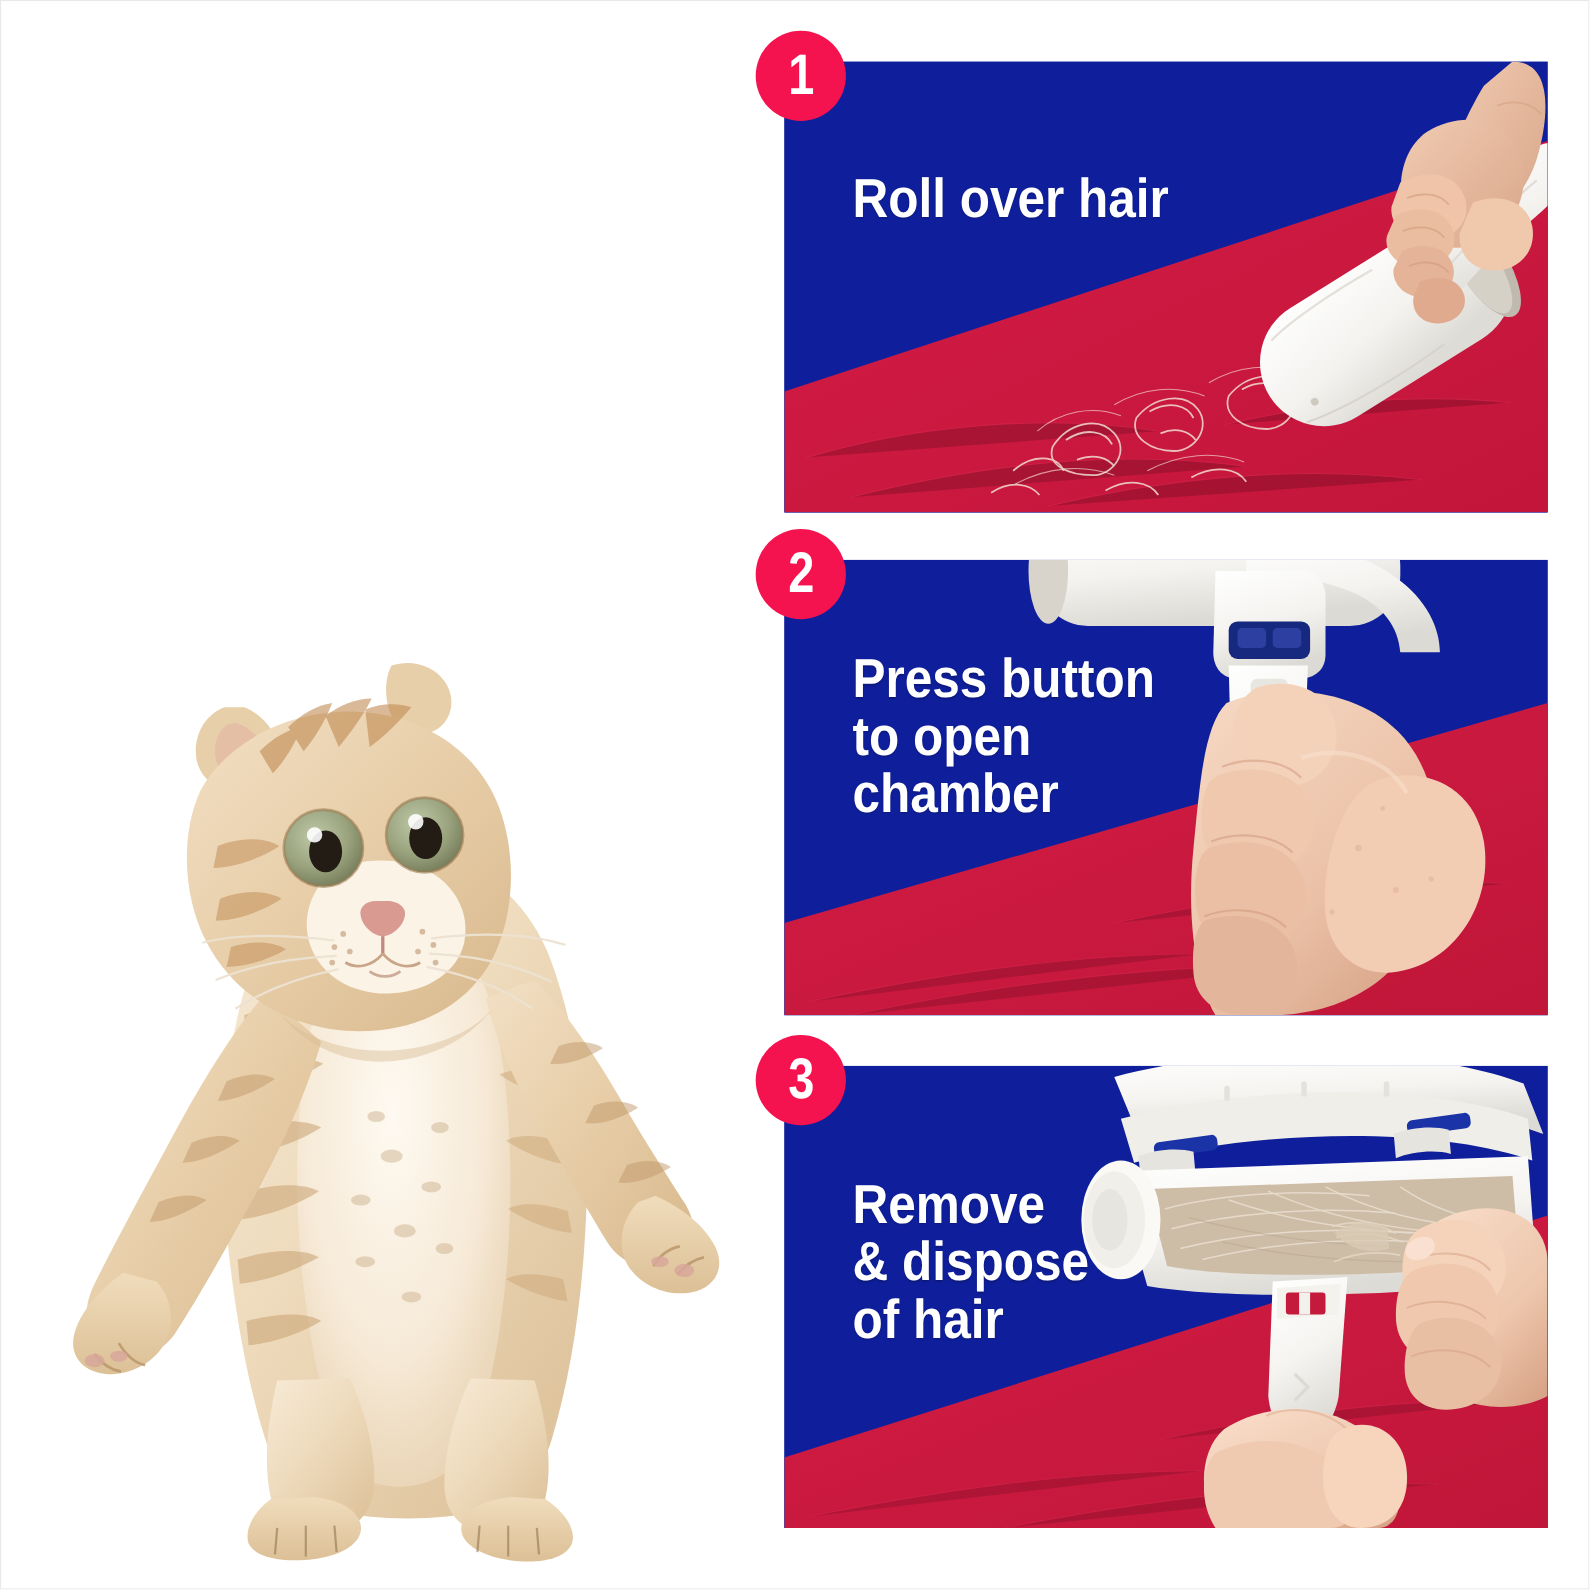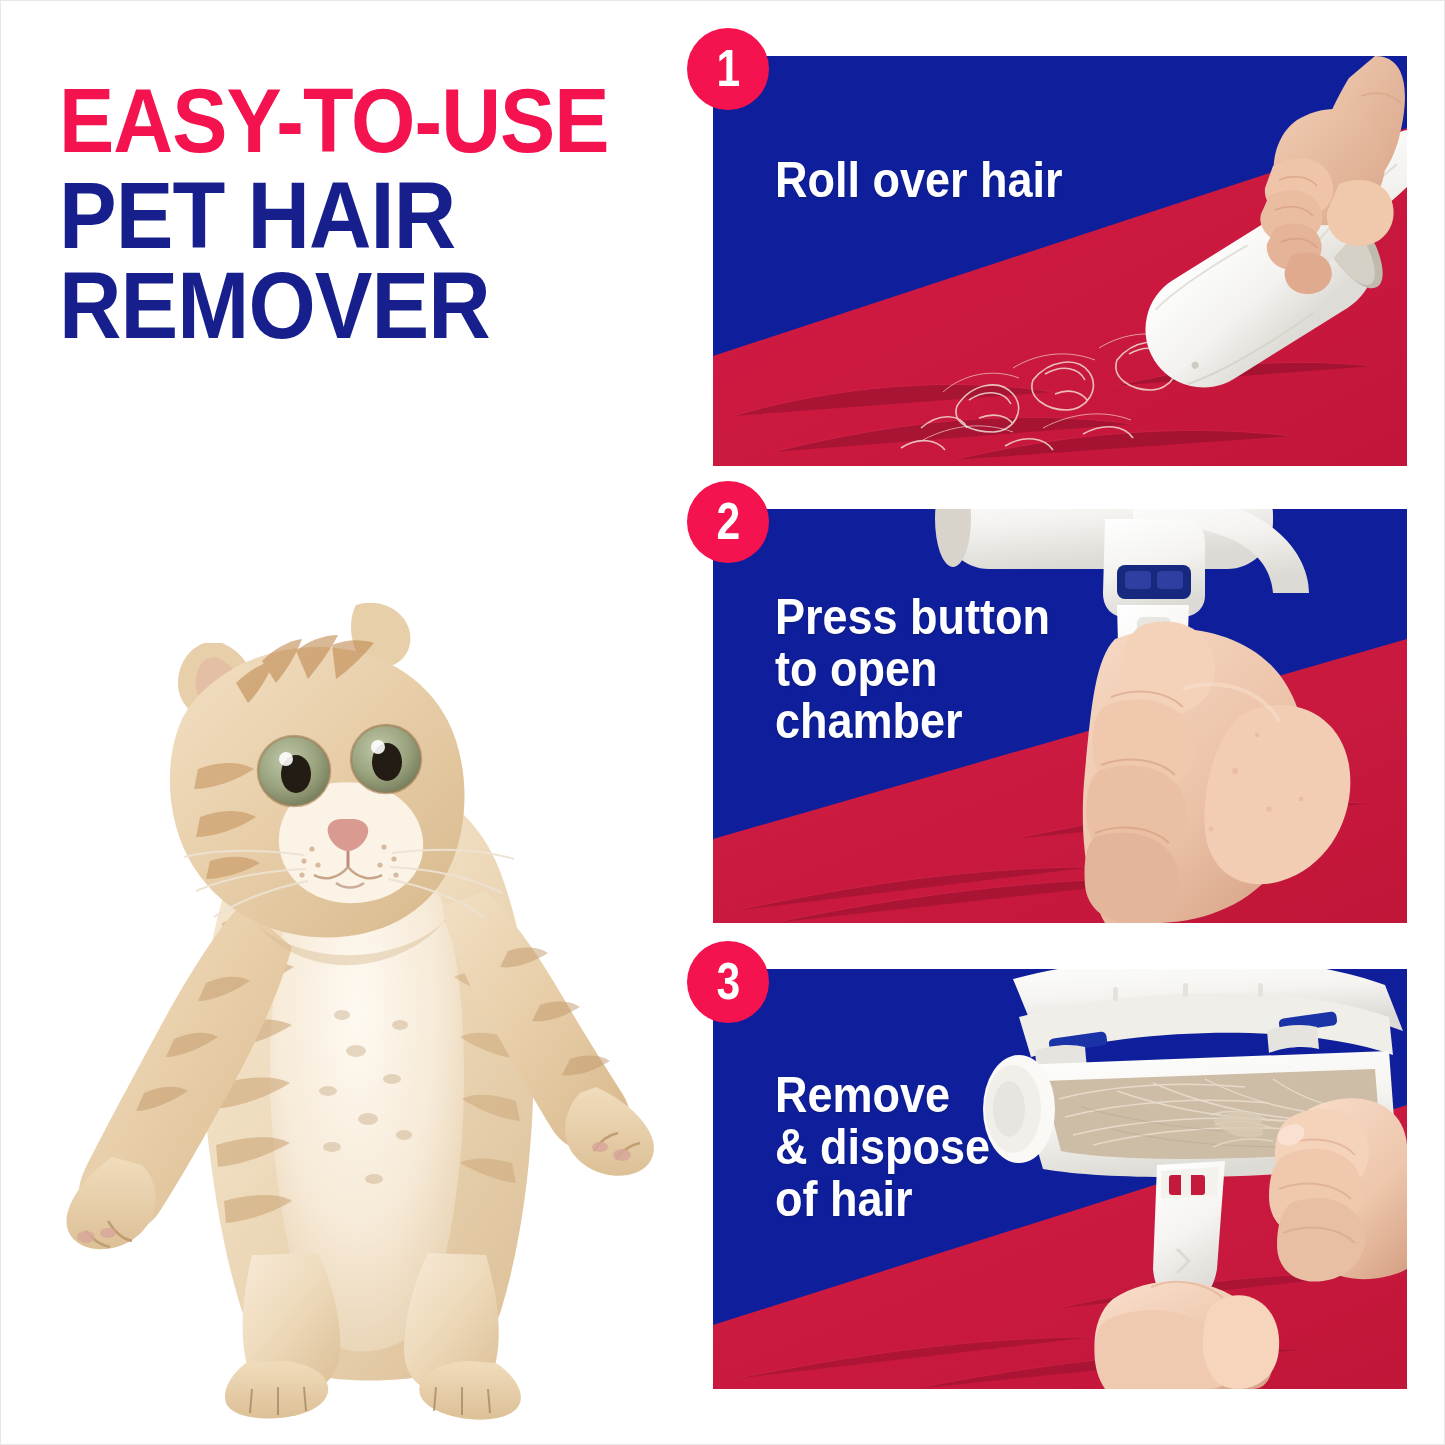--- a/index.html
+++ b/index.html
@@ -117,25 +117,20 @@
 
   #panel-1 .panel-caption { left: 62px; top: 98px;  font-size: 50px; }
   #panel-2 .panel-caption { left: 62px; top: 82px;  font-size: 50px; }
   #panel-3 .panel-caption { left: 62px; top: 100px; font-size: 50px; }
 </style>
 </head>
 <body>
 
 <div id="canvas">
 
-  <div class="headline">
-    <div class="headline-line l1">EASY-TO-USE</div>
-    <div class="headline-line l2">PET HAIR</div>
-    <div class="headline-line l3">REMOVER</div>
-  </div>
 
   <div class="cat-photo">
     <svg viewBox="0 0 620 900" xmlns="http://www.w3.org/2000/svg">
       <defs>
         <linearGradient id="furA" x1="0" y1="0" x2="1" y2="1">
           <stop offset="0%" stop-color="#F2DFC4"></stop>
           <stop offset="45%" stop-color="#E8CFAA"></stop>
           <stop offset="100%" stop-color="#D8B88C"></stop>
         </linearGradient>
         <linearGradient id="furBody" x1="0.1" y1="0" x2="0.9" y2="1">

